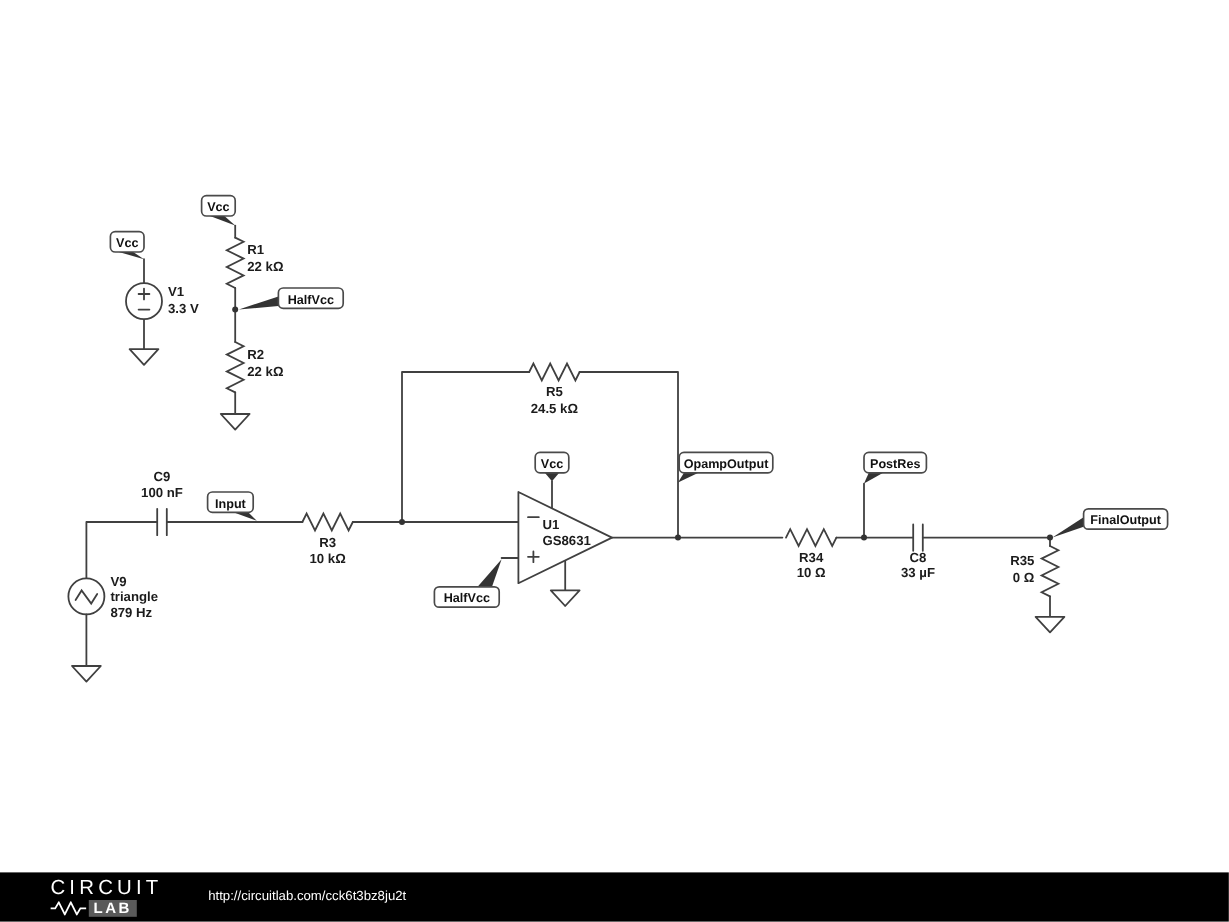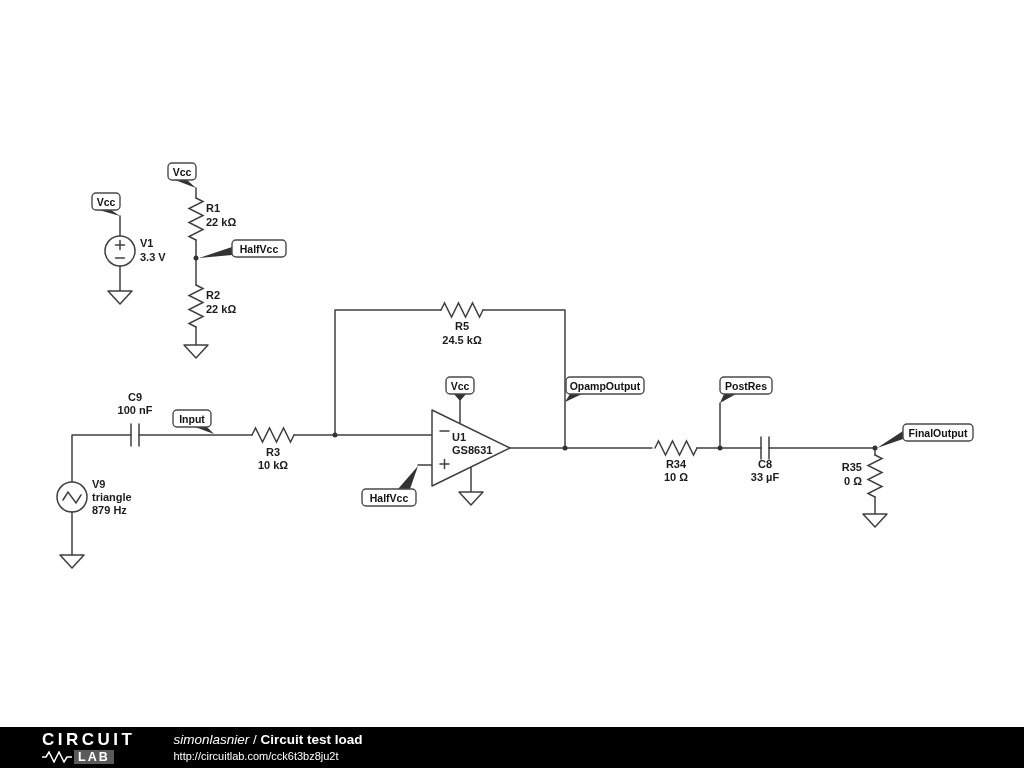--- a/index.html
+++ b/index.html
@@ -18,21 +18,21 @@
   .flagbox{fill:#ffffff;stroke:#4a4a4a;stroke-width:1.4;}
   .flagtxt{font-size:10.5px;font-weight:bold;fill:#111111;text-anchor:middle;}
   .ptr{fill:#333333;stroke:none;}
   .dot{fill:#333333;stroke:none;}
 
   .footer{
     position:absolute;left:0;bottom:0;width:1024px;height:41px;background:#000000;
     display:flex;align-items:center;
   }
   .logo{margin-left:42px;display:flex;flex-direction:column;justify-content:center;line-height:1;}
-  .logo-top{color:#ffffff;font-weight:bold;font-size:17px;letter-spacing:3.5px;}
+  .logo-top{color:#ffffff;font-weight:normal;font-size:17px;letter-spacing:3.5px;}
   .logo-bottom{display:flex;align-items:center;margin-top:2px;}
   .logo-zig{margin-right:2px;}
   .logo-lab{background:#5a5a5a;color:#ffffff;font-weight:bold;font-size:12.5px;letter-spacing:2px;padding:0 4px;line-height:14px;text-align:right;}
   .meta{margin-left:38px;color:#ffffff;line-height:1.35;}
   .meta-line1{font-size:13.5px;}
   .meta-author{font-style:italic;}
   .meta-title{font-weight:bold;}
   .meta-url{font-size:11px;font-weight:normal;}
 </style>
 </head>
@@ -210,18 +210,15 @@
   <div class="logo">
     <div class="logo-top">CIRCUIT</div>
     <div class="logo-bottom">
       <svg class="logo-zig" width="30" height="12" viewBox="0 0 30 12">
         <path d="M0 6 H4 L7 1 L12 11 L17 1 L22 11 L25 6 H30" stroke="#ffffff" stroke-width="1.5" fill="none"></path>
       </svg>
       <span class="logo-lab">LAB</span>
     </div>
   </div>
   <div class="meta">
-    <div class="meta-line1">
-      <span class="meta-author">simonlasnier</span><span> / </span><span class="meta-title">Circuit test load</span>
-    </div>
     <div class="meta-url">http://circuitlab.com/cck6t3bz8ju2t</div>
   </div>
 </div>
 
 </body></html>

